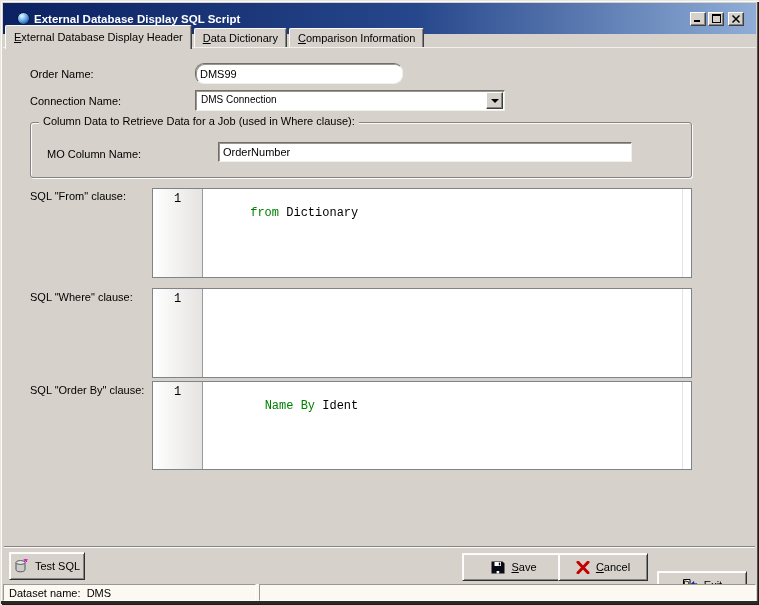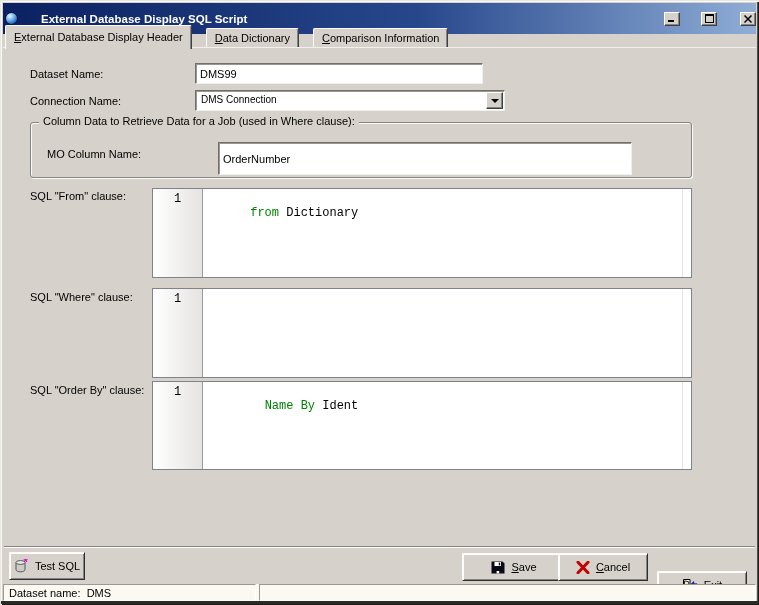--- a/index.html
+++ b/index.html
@@ -6,40 +6,40 @@
   html,body { width:759px; height:605px; overflow:hidden; background:#fff;
               font-family:"Liberation Sans", sans-serif; }
   .window { position:relative; width:759px; height:605px; background:#d6d2cb;
             box-shadow: inset 1px 1px 0 #e9e6e0, inset 2px 2px 0 #fbfaf7,
                         inset -1px -1px 0 #1d1c18, inset -2px -2px 0 #55524b; }
   .bottom-edge { position:absolute; left:1px; right:1px; bottom:1px; height:3px;
                  background:#2b2a25; }
   
   .titlebar { position:absolute; top:3px; left:3px; right:3px; height:31px;
               background:linear-gradient(90deg,#0b2161 0%, #27478c 55%, #8fadd6 100%);
-              display:flex; align-items:center; padding:0 0;gap:19px; }
+              display:flex; align-items:center; padding:0 12px; }
   .title-icon { width:13px; height:13px; border-radius:50%; flex:0 0 13px;
                 background:radial-gradient(circle at 35% 28%, #eaf5ff, #6fb0ea 42%, #1d59b0 78%, #123c7d);
                 margin:0 4px 0 2px; border:1px solid #08173d; }
   .title-text { color:#fff; font-weight:bold; font-size:11.5px; flex:1;
                 white-space:nowrap; overflow:hidden; }
   .tb-btn { width:16px; height:14px; background:#d6d2cb; border:1px solid;
             border-color:#fff #3f3f3f #3f3f3f #fff; box-shadow:inset -1px -1px 0 #848484;
             margin-left:2px; display:flex; align-items:flex-end; justify-content:center;
             padding-bottom:2px; cursor:default; }
   .tb-btn svg { display:block; }
   
   .tabstrip { position:absolute; top:25px; left:5px; right:3px; height:23px;
               display:flex; align-items:flex-end; z-index:2; }
   .tabpage-line { position:absolute; top:47px; left:3px; right:3px; height:1px;
                   background:#f2f0eb; z-index:1; }
   .tab { font-size:11px; color:#000; background:#d6d2cb; padding:3px 8px 2px;
          border:1px solid; border-color:#fbfaf7 #404040 #d6d2cb #fbfaf7;
          border-bottom:none; border-top-left-radius:2px; border-top-right-radius:2px;
-         box-shadow: inset -1px 0 0 #848484; margin-right:14px; height:19px;
+         box-shadow: inset -1px 0 0 #848484; margin-right:2px; height:19px;
          margin-bottom:1px; white-space:nowrap; cursor:default; }
   .tab.active { height:24px; padding-top:5px; margin-bottom:-1px; z-index:3; position:relative; }
   .accel { text-decoration:underline; }
   
   .lbl { position:absolute; font-size:11px; color:#000; white-space:nowrap; }
   .input { position:absolute; background:#fff; border:1px solid;
            border-color:#716f69 #f2f0eb #f2f0eb #716f69;
            box-shadow: inset 1px 1px 0 #9a978f;
            font-family:"Liberation Sans",sans-serif; font-size:11px; color:#000;
            padding:2px 4px; outline:none; }
@@ -120,36 +120,36 @@
       <span class="accel">E</span><span>xternal Database Display Header</span>
     </div>
     <div class="tab">
       <span class="accel">D</span><span>ata Dictionary</span>
     </div>
     <div class="tab">
       <span class="accel">C</span><span>omparison Information</span>
     </div>
   </div>
 
-  <span class="lbl" style="left:30px; top:68px;">Dataset Name:</span>
-  <input class="input" style="left: 195px; top: 63px; width: 288px; height: 21px;" value="DMS99">
+  <span class="lbl" style="left:30px; top:68px;">Order Name:</span>
+  <input class="input" style="left: 195px; top: 63px; width: 208px; height: 21px; border-radius: 9px;" value="DMS99">
 
   <span class="lbl" style="left:30px; top:95px;">Connection Name:</span>
   <div class="combo" style="left:195px; top:90px; width:310px; height:21px;">
     <span class="combo-value">DMS Connection</span>
     <span class="combo-btn">
       <span class="combo-arrow"></span>
     </span>
   </div>
 
   <div class="groupbox">
     <span class="group-legend">Column Data to Retrieve Data for a Job (used in Where clause):</span>
   </div>
   <span class="lbl" style="left:47px; top:148px;">MO Column Name:</span>
-  <input class="input" style="left: 218px; top: 142px; width: 414px; height: 33px;" value="OrderNumber">
+  <input class="input" style="left: 218px; top: 142px; width: 414px; height: 20px;" value="OrderNumber">
 
   <span class="lbl" style="left:30px; top:190px;">SQL "From" clause:</span>
   <div class="editor" style="top:188px; height:90px;">
     <div class="gutter"><span>1</span></div>
     <div class="code-area">
       <span class="code-line"><span class="tok-keyword">from</span><span class="tok-plain"> Dictionary</span></span>
       <span class="margin-line"></span>
     </div>
   </div>
 

